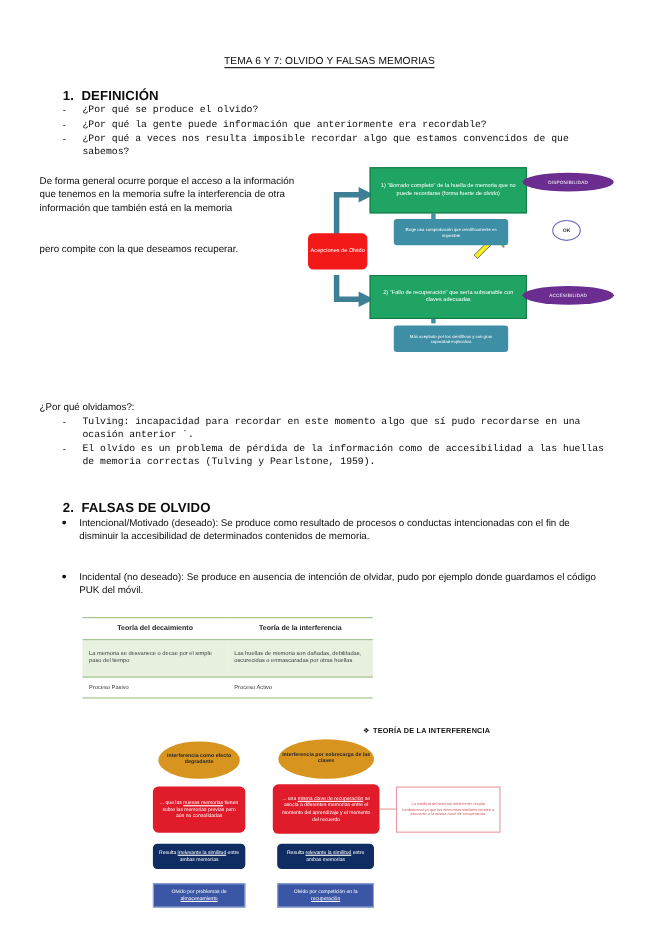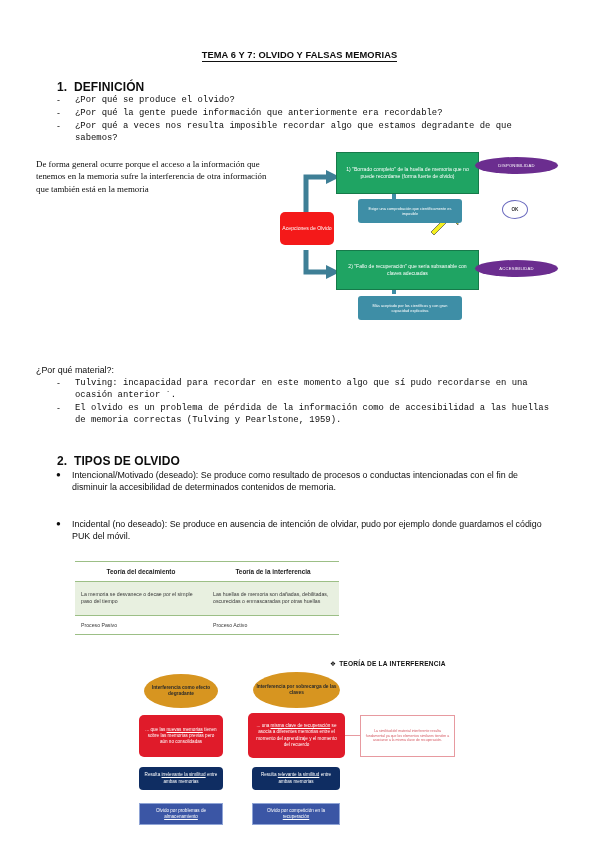--- a/index.html
+++ b/index.html
@@ -6,40 +6,40 @@
   body{
     width:599px;height:848px;position:relative;overflow:hidden;
     font-family:"Liberation Sans","DejaVu Sans",sans-serif;
     color:#0d0d0d;
   }
   .page{position:relative;width:599px;height:848px;}
 
   
   .doc-title{
     position:absolute;left:0;right:0;top:50px;text-align:center;
-    font-size:9.3px;font-weight:bold;letter-spacing:.1px;
+    font-size:9.3px;font-weight:normal;letter-spacing:.1px;
   }
   .doc-title span{border-bottom:1.2px solid #111;padding-bottom:1px;}
 
   .sec-head{
     position:absolute;font-size:12px;font-weight:bold;letter-spacing:.1px;
   }
   .sec-num{display:inline-block;width:17px;}
 
   .dash-item{
     position:absolute;font-size:8.9px;line-height:12.3px;
   }
   .dash-item .dash{position:absolute;left:0;top:0;}
   .dash-item .txt{display:block;margin-left:18px;font-family:Liberation Mono, monospace;}
 
   .bullet-item{position:absolute;font-size:8.9px;line-height:12.4px;}
   .bullet-item .bul{position:absolute;left:2px;top:-0.5px;font-size:8px;}
   .bullet-item .txt{display:block;margin-left:18px;}
 
-  .para{position:absolute;font-size:8.9px;line-height:12.4px;font-family:Liberation Serif, serif;}
+  .para{position:absolute;font-size:8.9px;line-height:12.4px;}
 
   .plain{position:absolute;font-size:8.9px;line-height:12.4px;}
 
   
   .dg1{position:absolute;left:276px;top:150px;width:323px;height:180px;}
   .box{position:absolute;box-sizing:border-box;display:flex;align-items:center;justify-content:center;text-align:center;}
   .green{
     background:#1fa463;border:1px solid #167a4a;color:#ffffff;
     font-size:5.1px;line-height:6.6px;padding:2px 5px;
   }
@@ -130,24 +130,25 @@
   <div class="dash-item" style="left:57px;top:94px;width:510px;">
     <span class="dash">-</span>
     <span class="txt">¿Por qué se produce el olvido?</span>
   </div>
   <div class="dash-item" style="left:57px;top:107px;width:510px;">
     <span class="dash">-</span>
     <span class="txt">¿Por qué la gente puede información que anteriormente era recordable?</span>
   </div>
   <div class="dash-item" style="left:57px;top:120px;width:490px;">
     <span class="dash">-</span>
-    <span class="txt">¿Por qué a veces nos resulta imposible recordar algo que estamos degradante de que sabemos?</span>
+    <span class="txt">¿Por qué a veces nos resulta imposible recordar algo que estamos convencidos de que sabemos?</span>
   </div>
 
   <div class="para" style="left:36px;top:158px;width:232px;">De forma general ocurre porque el acceso a la información que tenemos en la memoria sufre la interferencia de otra información que también está en la memoria</div>
+  <div class="para" style="left:36px;top:220px;width:232px;">pero compite con la que deseamos recuperar.</div>
 
   <div class="dg1">
 
     <svg width="323" height="180" style="position:absolute;left:0;top:0;">
       <path d="M30,75 L30,27 L52,27" stroke="#3e7f96" stroke-width="5" fill="none" stroke-linecap="butt"></path>
       <polygon points="50,20 64,27 50,34" fill="#3e7f96"></polygon>
       <path d="M30,100 L30,122 L52,122" stroke="#3e7f96" stroke-width="5" fill="none"></path>
       <polygon points="50,115 64,122 50,129" fill="#3e7f96"></polygon>
 
       <rect x="116" y="44" width="4" height="6" fill="#3e8ea6"></rect>
@@ -184,33 +185,33 @@
 
     <div class="box purple-ell" style="left:199px;top:110px;width:83px;height:17px;">
       <span>ACCESIBILIDAD</span>
     </div>
 
     <div class="ok-circle" style="left:226px;top:50px;width:24px;height:17px;">
       <span>OK</span>
     </div>
   </div>
 
-  <div class="plain" style="left:36px;top:364px;">¿Por qué material?:</div>
+  <div class="plain" style="left:36px;top:364px;">¿Por qué olvidamos?:</div>
 
   <div class="dash-item" style="left:57px;top:377px;width:500px;">
     <span class="dash">-</span>
     <span class="txt">Tulving: incapacidad para recordar en este momento algo que sí pudo recordarse en una ocasión anterior ´.</span>
   </div>
   <div class="dash-item" style="left:57px;top:402px;width:500px;">
     <span class="dash">-</span>
     <span class="txt">El olvido es un problema de pérdida de la información como de accesibilidad a las huellas de memoria correctas (Tulving y Pearlstone, 1959).</span>
   </div>
 
   <div class="sec-head" style="left:57px;top:454px;">
-    <span class="sec-num">2.</span><span>TIPOS DE OLVIDO</span>
+    <span class="sec-num">2.</span><span>FALSAS DE OLVIDO</span>
   </div>
 
   <div class="bullet-item" style="left:54px;top:469px;width:500px;">
     <span class="bul">●</span>
     <span class="txt">Intencional/Motivado (deseado): Se produce como resultado de procesos o conductas intencionadas con el fin de disminuir la accesibilidad de determinados contenidos de memoria.</span>
   </div>
   <div class="bullet-item" style="left:54px;top:518px;width:500px;">
     <span class="bul">●</span>
     <span class="txt">Incidental (no deseado): Se produce en ausencia de intención de olvidar, pudo por ejemplo donde guardamos el código PUK del móvil.</span>
   </div>

